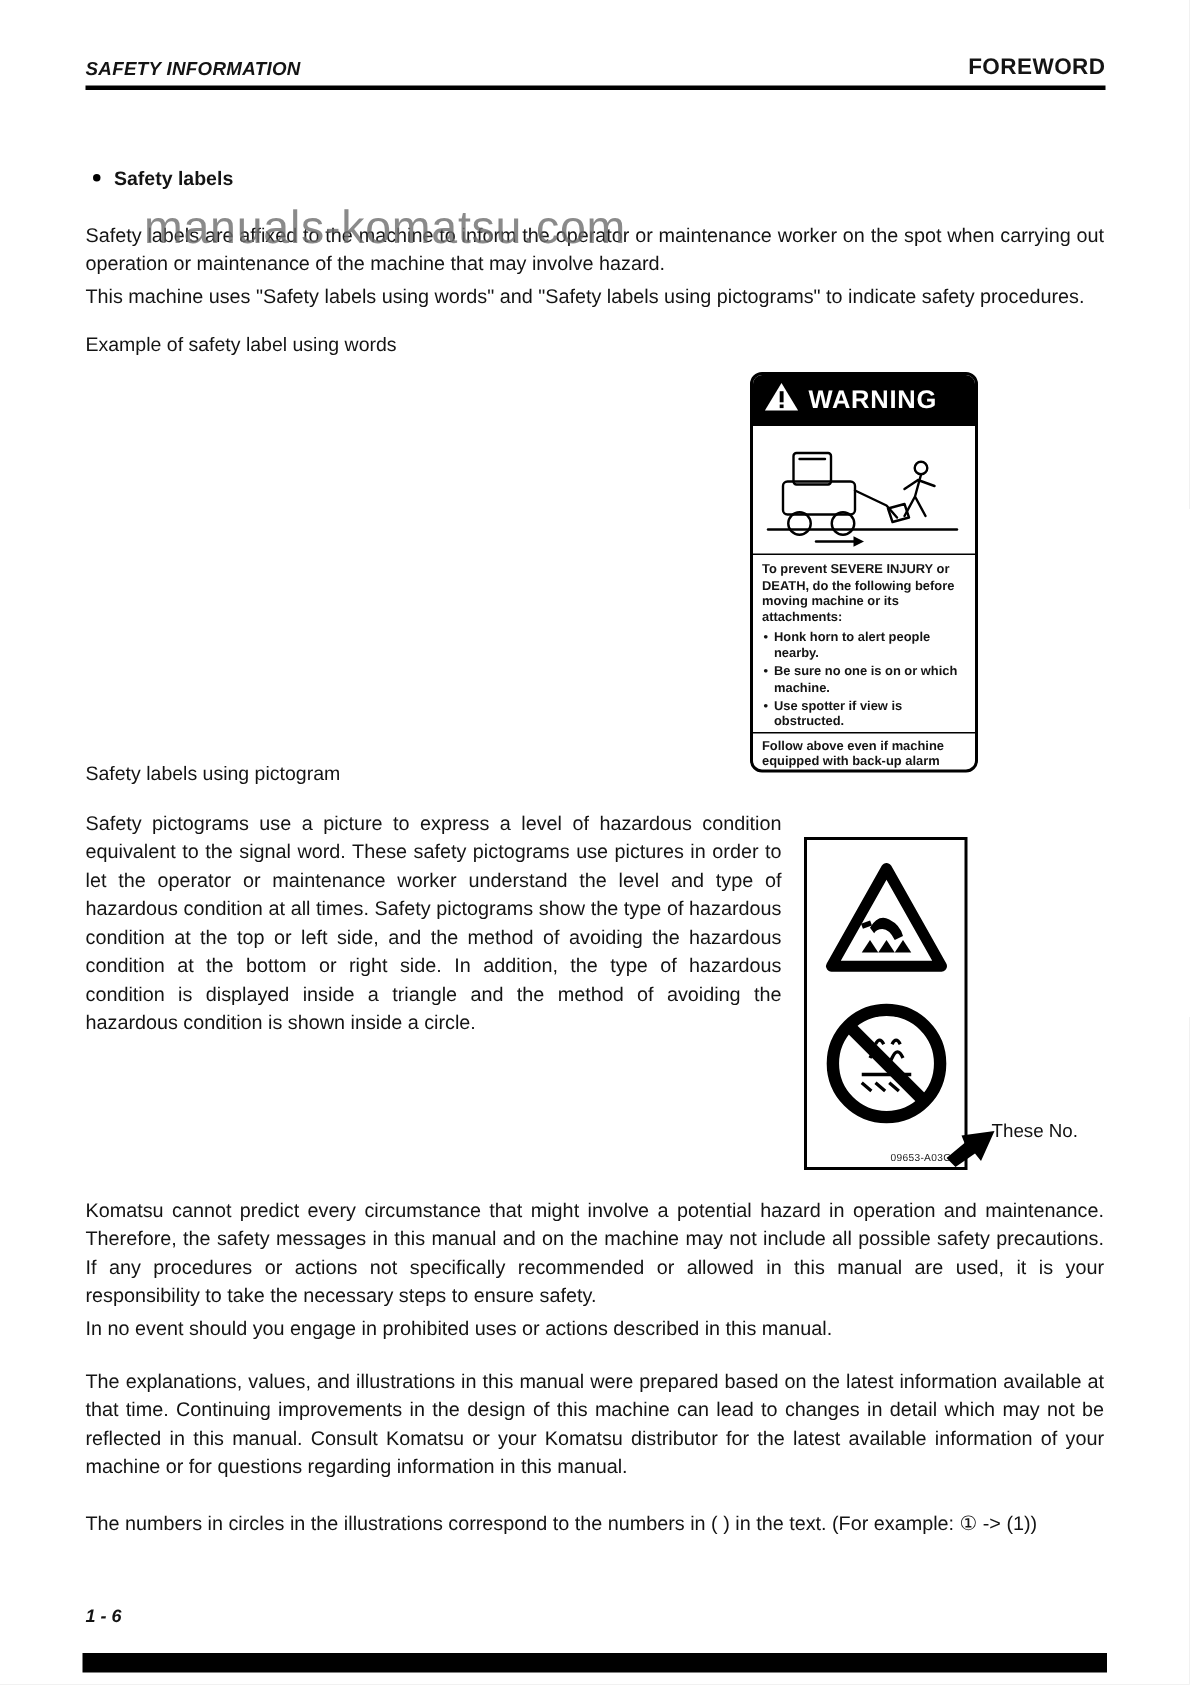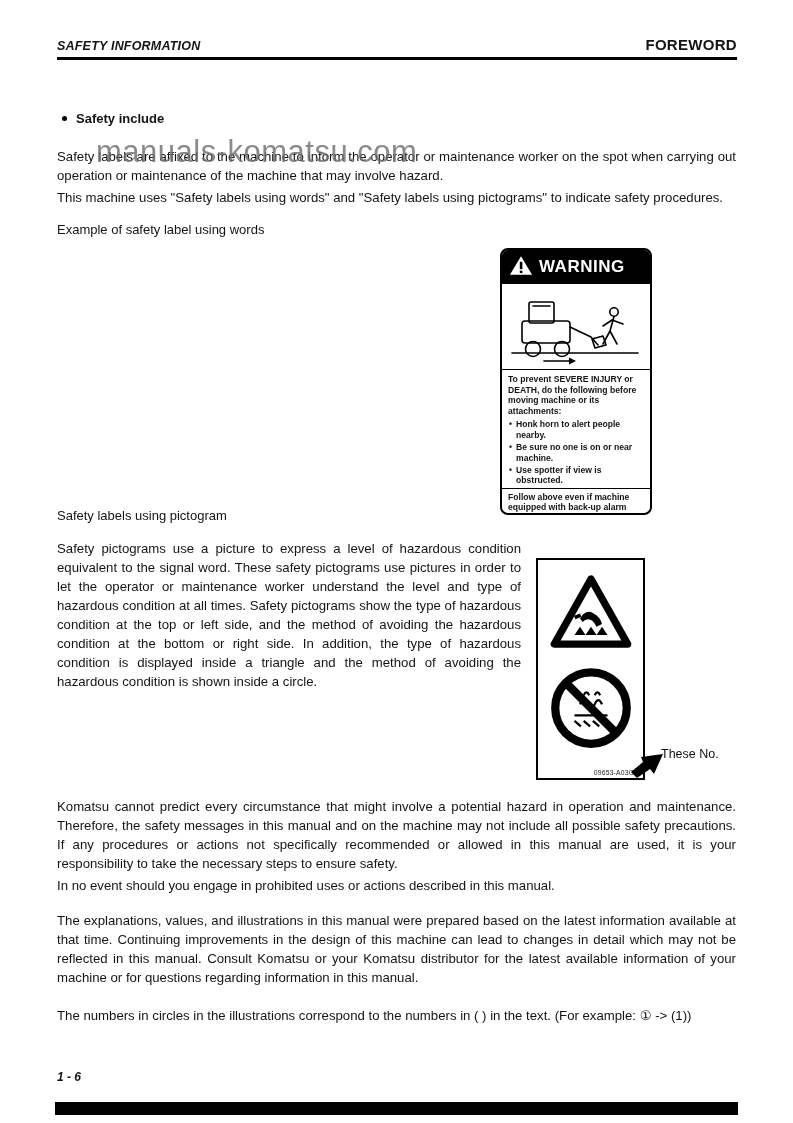--- a/index.html
+++ b/index.html
@@ -80,21 +80,21 @@
 
   <div class="header">
     <span class="header-left">SAFETY INFORMATION</span>
     <span class="header-right">FOREWORD</span>
   </div>
 
   <div class="watermark">manuals-komatsu.com</div>
 
   <div class="bullet-head">
     <span class="dot"></span>
-    <span class="lbl">Safety include</span>
+    <span class="lbl">Safety labels</span>
   </div>
 
   <p class="p" style="top:147px;">Safety labels are affixed to the machine to inform the operator or maintenance worker on the spot when carrying out operation or maintenance of the machine that may involve hazard.</p>
   <p class="p" style="top:188px;">This machine uses "Safety labels using words" and "Safety labels using pictograms" to indicate safety procedures.</p>
 
   <div class="h" style="top:222px;">Example of safety label using words</div>
 
   <div class="warning-label">
     <div class="warning-header">
       <span>
@@ -120,21 +120,21 @@
           <circle cx="108" cy="25" r="4.2"></circle>
           <path d="M108 29.5 L104 44 M104 44 L97 57 M104 44 L111 57 M106 33 L97 39 M106 33 L117 37"></path>
           <path d="M38 74 h26"></path>
         </g>
         <path d="M70 74 l-7 -3.5 v7 z" fill="#000"></path>
       </svg>
     </div>
     <div class="warning-text">To prevent SEVERE INJURY or DEATH, do the following before moving machine or its attachments:</div>
     <ul class="warning-bullets">
       <li>Honk horn to alert people nearby.</li>
-      <li>Be sure no one is on or near machine.</li>
+      <li>Be sure no one is on or which machine.</li>
       <li>Use spotter if view is obstructed.</li>
     </ul>
     <div class="warning-footer">Follow above even if machine equipped with back-up alarm and mirrors.</div>
   </div>
 
   <div class="h" style="top:508px;">Safety labels using pictogram</div>
   <p class="p" style="top:539px; width:464px;">Safety pictograms use a picture to express a level of hazardous condition equivalent to the signal word. These safety pictograms use pictures in order to let the operator or maintenance worker understand the level and type of hazardous condition at all times. Safety pictograms show the type of hazardous condition at the top or left side, and the method of avoiding the hazardous condition at the bottom or right side. In addition, the type of hazardous condition is displayed inside a triangle and the method of avoiding the hazardous condition is shown inside a circle.</p>
 
   <div class="picto-label">
     <div class="picto-tri">

